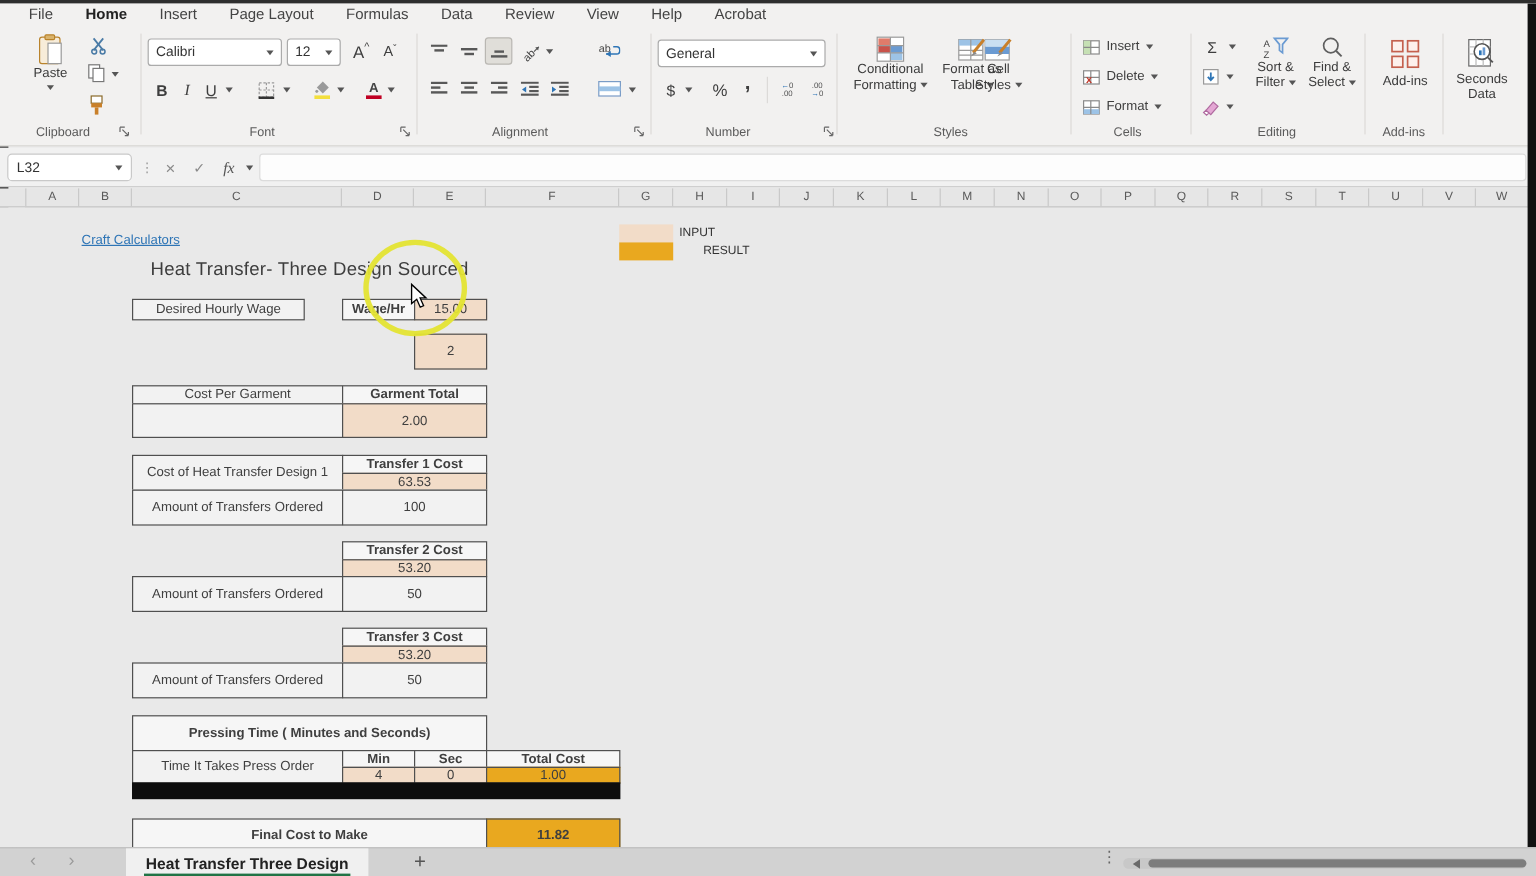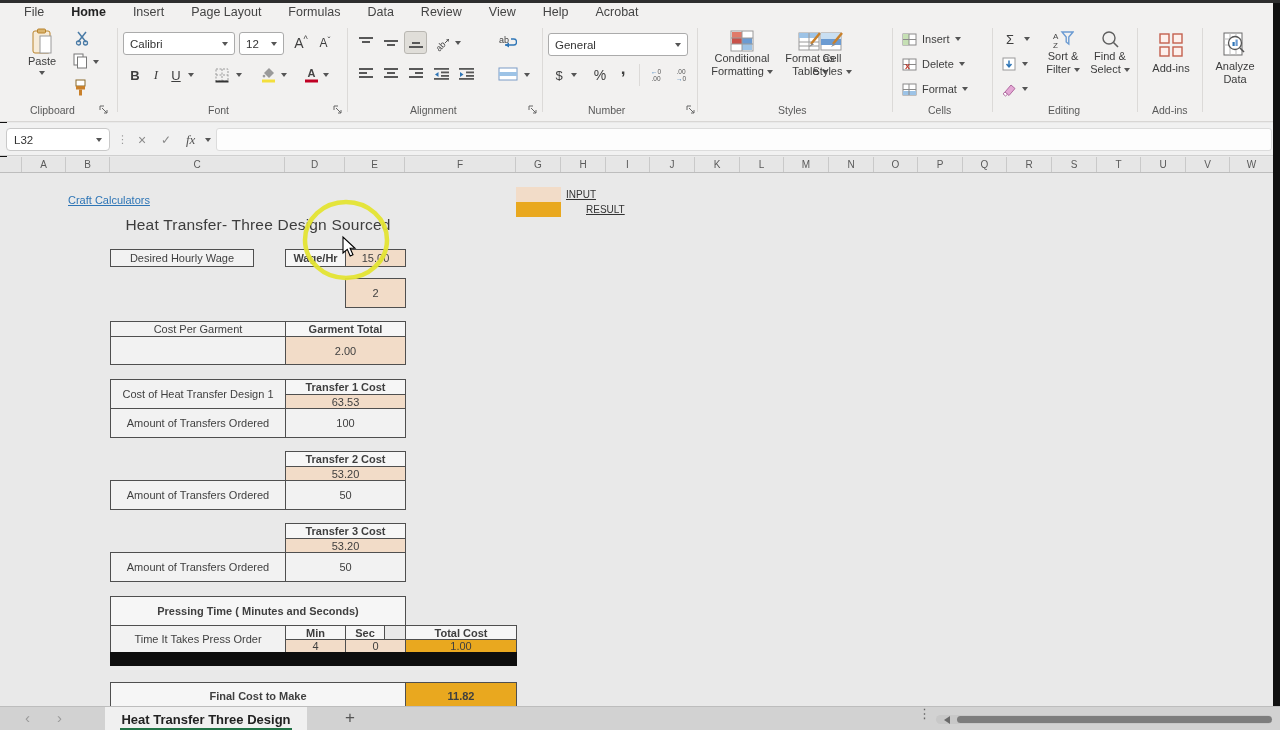--- a/index.html
+++ b/index.html
@@ -44,21 +44,21 @@
   .cornerbox { position:absolute; left:0; top:0; width:22px; height:15px; border-right:1px solid #c9c9c9; }
   .rowhdrs { position:absolute; left:0; top:173px; width:22px; height:533px; background:#e6e6e6;
     border-right:1px solid #bdbdbd; overflow:hidden; }
   .rowhdr { position:absolute; left:0; width:21px; height:14.6px; font-size:10px; color:#5a5a5a;
     display:flex; align-items:center; justify-content:flex-end; padding-right:4px; border-bottom:1px solid #d8d8d8; }
   .cell { position:absolute; display:flex; align-items:center; justify-content:center; font-size:11px;
     color:#3f3f3f; border:1px solid #4f4f4f; background:#f2f2f2; }
   .hdrcell { font-weight:bold; background:#f6f6f6; }
   .link { color:#2e75b6; text-decoration:underline; font-size:11px; }
   .title { font-size:15.5px; color:#3d3d3d; letter-spacing:0.2px; }
-  .legtxt { font-size:10px; color:#333;text-decoration:underline; }
+  .legtxt { font-size:10px; color:#333; }
   
   .bbar { position:absolute; left:0; top:706px; width:1280px; height:24px; background:#d2d2d2; z-index:50;
     border-top:1px solid #bdbdbd; }
   .navarr { position:absolute; top:2px; font-size:15px; color:#9a9a9a; }
   .sheettab { position:absolute; left:105px; top:0; width:202px; height:24px; background:#f0f0f0;
     display:flex; align-items:center; justify-content:center; font-size:13px; font-weight:600; color:#222; }
   .sheettab::after { content:""; position:absolute; left:15px; right:15px; bottom:0; height:3px; background:#217346; }
   .plusbtn { position:absolute; left:345px; top:1px; font-size:17px; color:#555; }
   .dots3 { position:absolute; left:918px; top:4px; font-size:13px; color:#666; letter-spacing:0; line-height:5px; }
   .scrolltrack { position:absolute; left:936px; top:8px; width:336px; height:9px; background:#c8c8c8; border-radius:5px; }
@@ -425,21 +425,21 @@
       <rect x="2" y="1" width="18" height="22" fill="#fff" stroke="#6a6a6a"></rect>
       <line x1="2" y1="7" x2="20" y2="7" stroke="#bbb"></line>
         <line x1="2" y1="13" x2="20" y2="13" stroke="#bbb"></line>
       <line x1="8" y1="1" x2="8" y2="23" stroke="#bbb"></line>
         <line x1="14" y1="1" x2="14" y2="23" stroke="#bbb"></line>
       <circle cx="13" cy="11" r="6.5" fill="#fff" stroke="#555" stroke-width="1.3"></circle>
       <rect x="10.5" y="10" width="2.2" height="4" fill="#2e75b6"></rect>
       <rect x="13.5" y="7.5" width="2.2" height="6.5" fill="#6b9bd2"></rect>
       <line x1="18" y1="16" x2="22" y2="20" stroke="#555" stroke-width="1.6"></line>
     </svg>
-    <span style="margin-top:2px;">Analyze</span>
+    <span style="margin-top:2px;">Seconds</span>
     <span>Data</span>
   </div>
 </div>
 
 <div class="fbar">
   <div class="namebox">
     <span>L32</span>
       <span class="cv"></span>
   </div>
   <div class="fico" style="left:117px; color:#9a9a9a; font-size:11px; letter-spacing:0;">⋮</div>
@@ -557,21 +557,21 @@
   <div class="cell" style="left:285px; top:307px; width:121px; height:30px;">50</div>
 
   <div class="cell hdrcell" style="left:285px; top:350px; width:121px; height:16px;">Transfer 3 Cost</div>
   <div class="cell" style="left: 285px; top: 365px; width: 121px; height: 15px; background: rgb(242, 220, 200);">53.20</div>
   <div class="cell" style="left:110px; top:379px; width:176px; height:30px;">Amount of Transfers Ordered</div>
   <div class="cell" style="left:285px; top:379px; width:121px; height:30px;">50</div>
 
   <div class="cell hdrcell" style="left:110px; top:423px; width:296px; height:30px;">Pressing Time ( Minutes and Seconds)</div>
   <div class="cell" style="left:110px; top:452px; width:176px; height:28px;">Time It Takes Press Order</div>
   <div class="cell hdrcell" style="left:285px; top:452px; width:61px; height:15px;">Min</div>
-  <div class="cell hdrcell" style="left:345px; top:452px; width:40px; height:15px;">Sec</div>
+  <div class="cell hdrcell" style="left:345px; top:452px; width:61px; height:15px;">Sec</div>
   <div class="cell hdrcell" style="left:405px; top:452px; width:112px; height:15px;">Total Cost</div>
   <div class="cell" style="left: 285px; top: 466px; width: 61px; height: 14px; background: rgb(242, 220, 200);">4</div>
   <div class="cell" style="left: 345px; top: 466px; width: 61px; height: 14px; background: rgb(242, 220, 200);">0</div>
   <div class="cell" style="left: 405px; top: 466px; width: 112px; height: 14px; background: rgb(233, 168, 31);">1.00</div>
 
   <div class="abs" style="left: 110px; top: 479px; width: 407px; height: 14px; background: rgb(13, 13, 13);"></div>
 
   <div class="cell hdrcell" style="left:110px; top:509px; width:296px; height:27px;">Final Cost to Make</div>
   <div class="cell" style="left: 405px; top: 509px; width: 112px; height: 27px; font-weight: bold; background: rgb(233, 168, 31);">11.82</div>
 </div>

